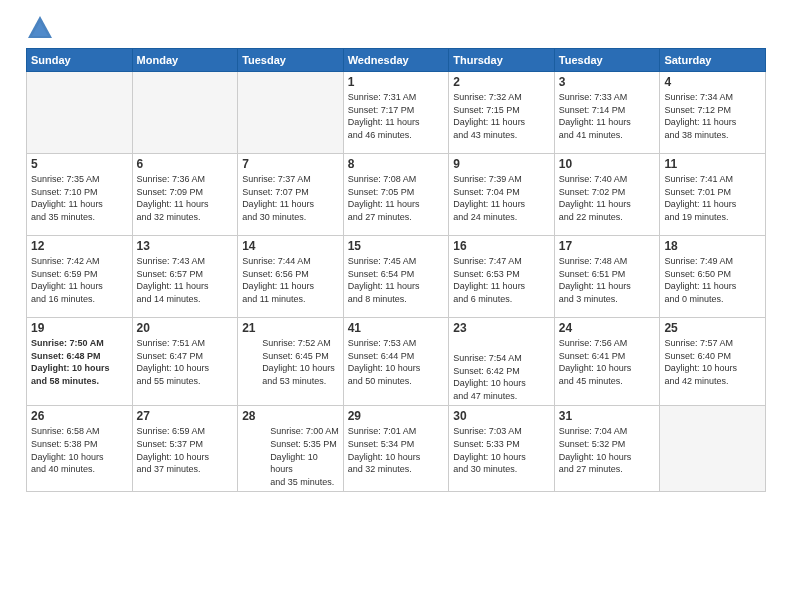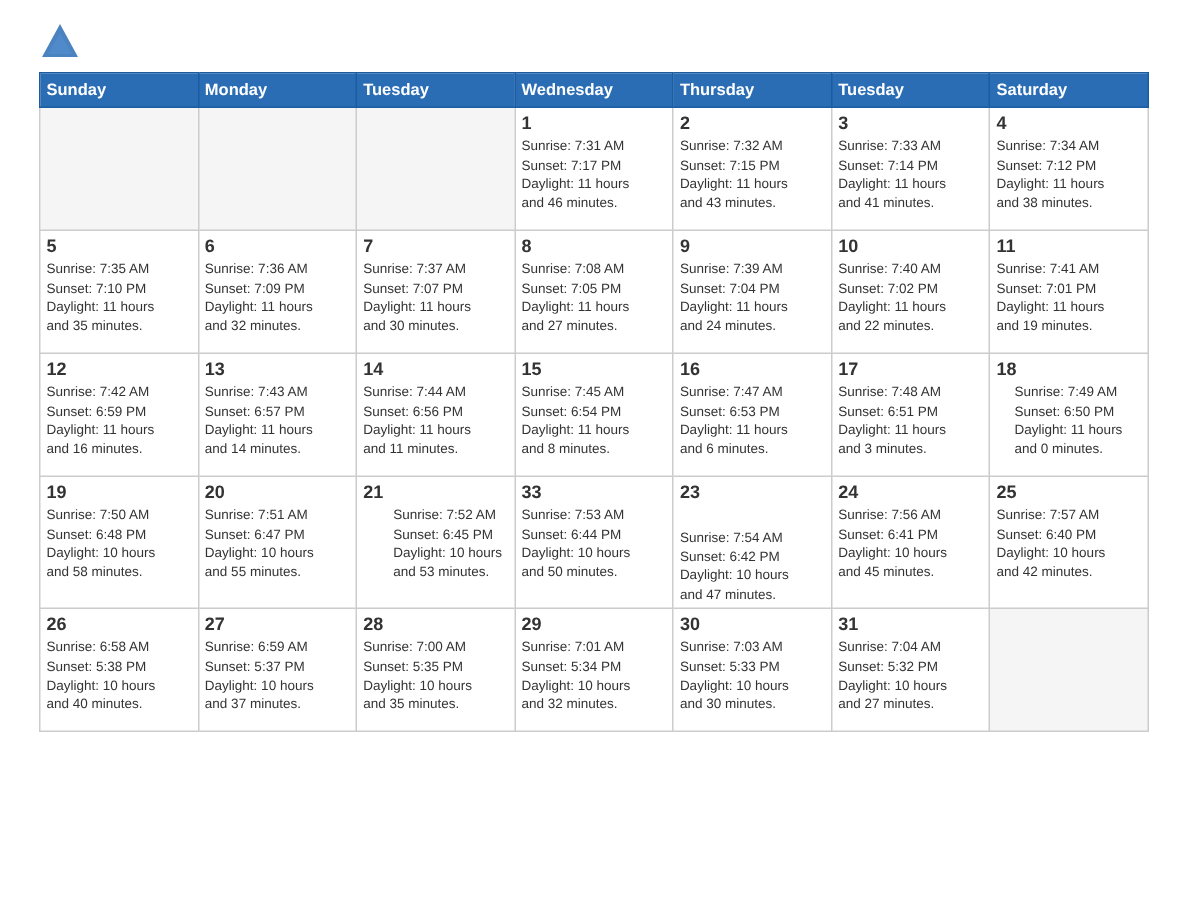--- a/index.html
+++ b/index.html
@@ -251,50 +251,50 @@
           </td>
           <td>
             <span class="day-num">17</span>
             <div class="day-info" style="white-space: pre-line;">Sunrise: 7:48 AM
 Sunset: 6:51 PM
 Daylight: 11 hours
 and 3 minutes.</div>
           </td>
           <td>
             <span class="day-num">18</span>
-            <div class="day-info" style="white-space: pre-line; margin-left: 12px;">Sunrise: 7:49 AM
+            <div class="day-info" style="white-space: pre-line;">Sunrise: 7:49 AM
 Sunset: 6:50 PM
 Daylight: 11 hours
 and 0 minutes.</div>
           </td>
         </tr>
         <tr>
           <td>
             <span class="day-num">19</span>
-            <div class="day-info" style="white-space: pre-line;">Sunrise: 7:50 AM
+            <div class="day-info" style="white-space: pre-line; font-weight: bold;">Sunrise: 7:50 AM
 Sunset: 6:48 PM
 Daylight: 10 hours
 and 58 minutes.</div>
           </td>
           <td>
             <span class="day-num">20</span>
             <div class="day-info" style="white-space: pre-line;">Sunrise: 7:51 AM
 Sunset: 6:47 PM
 Daylight: 10 hours
 and 55 minutes.</div>
           </td>
           <td>
             <span class="day-num">21</span>
             <div class="day-info" style="white-space: pre-line; margin-left: 20px;">Sunrise: 7:52 AM
 Sunset: 6:45 PM
 Daylight: 10 hours
 and 53 minutes.</div>
           </td>
           <td>
-            <span class="day-num">33</span>
+            <span class="day-num">41</span>
             <div class="day-info" style="white-space: pre-line;">Sunrise: 7:53 AM
 Sunset: 6:44 PM
 Daylight: 10 hours
 and 50 minutes.</div>
           </td>
           <td>
             <span class="day-num">23</span>
             <div class="day-info" style="white-space: pre-line; margin-top: 17px;">Sunrise: 7:54 AM
 Sunset: 6:42 PM
 Daylight: 10 hours
@@ -325,21 +325,21 @@
           </td>
           <td>
             <span class="day-num">27</span>
             <div class="day-info" style="white-space: pre-line;">Sunrise: 6:59 AM
 Sunset: 5:37 PM
 Daylight: 10 hours
 and 37 minutes.</div>
           </td>
           <td>
             <span class="day-num">28</span>
-            <div class="day-info" style="white-space: pre-line;">Sunrise: 7:00 AM
+            <div class="day-info" style="white-space: pre-line; margin-left: 28px;">Sunrise: 7:00 AM
 Sunset: 5:35 PM
 Daylight: 10 hours
 and 35 minutes.</div>
           </td>
           <td>
             <span class="day-num">29</span>
             <div class="day-info" style="white-space: pre-line;">Sunrise: 7:01 AM
 Sunset: 5:34 PM
 Daylight: 10 hours
 and 32 minutes.</div>

